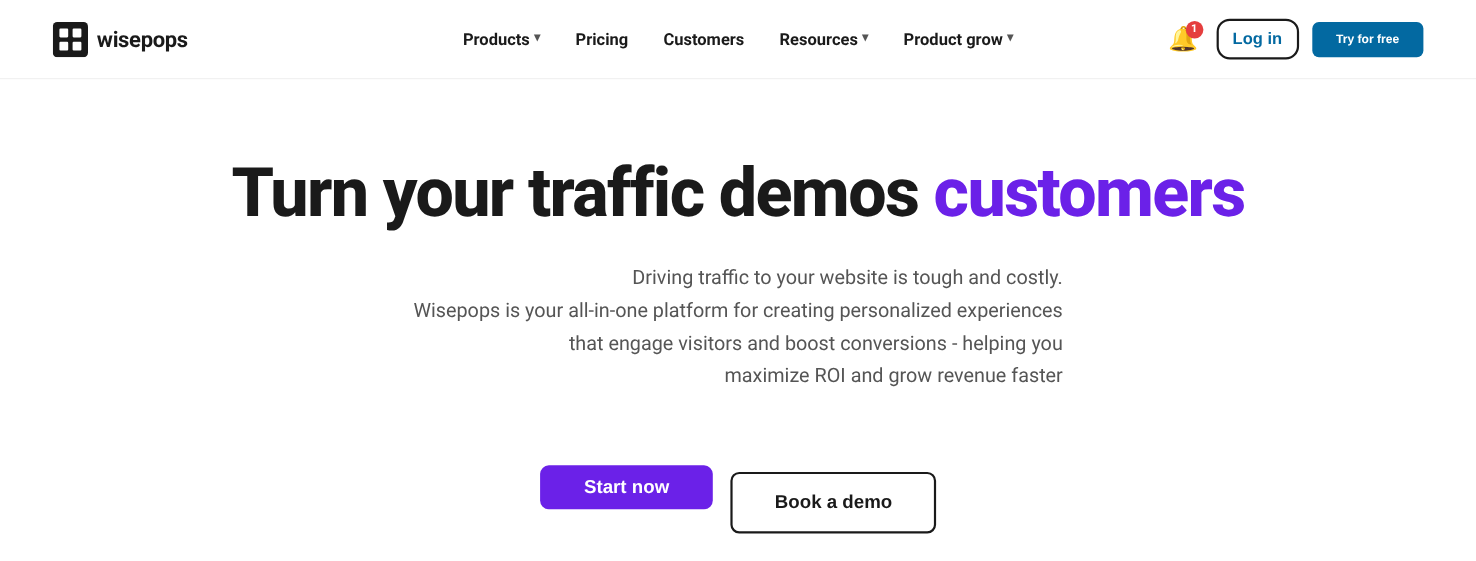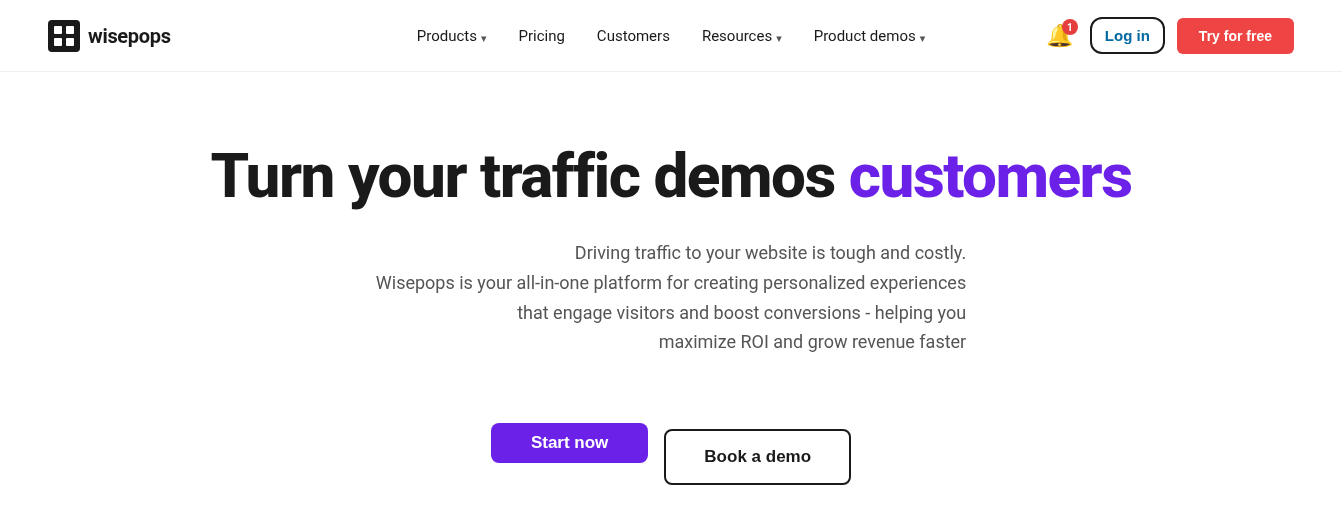--- a/index.html
+++ b/index.html
@@ -50,27 +50,27 @@
       align-items: center;
       gap: 32px;
       list-style: none;
       position: absolute;
       left: 50%;
       transform: translateX(-50%);
     }
 
     .nav-item {
       display: flex;
-      align-items: flex-end;
+      align-items: flex-start;
       gap: 4px;
       font-size: 15px;
       color: #1a1a1a;
       cursor: pointer;
       white-space: nowrap;
-      font-weight: 400;
+      font-weight: 700;
     }
 
     .nav-item .chevron {
       font-size: 11px;
       color: #555;
     }
 
     .nav-actions {
       display: flex;
       align-items: center;
@@ -110,23 +110,23 @@
       background: transparent;
       color: #0369a1;
       font-size: 15px;
       font-weight: 600;
       border-radius: 12px;
       cursor: pointer;
     }
 
     .btn-try {
       padding: 10px 22px;
-      background: #ef4444;
+      background: #0369a1;
       color: #ffffff;
-      font-size: 14px;
+      font-size: 11px;
       font-weight: 600;
       border: none;
       border-radius: 6px;
       cursor: pointer;
     }
 
     
     .hero {
       display: flex;
       flex-direction: column;
@@ -210,21 +210,21 @@
       <span>Pricing</span>
     </li>
     <li class="nav-item">
       <span>Customers</span>
     </li>
     <li class="nav-item">
       <span>Resources</span>
       <span class="chevron">▾</span>
     </li>
     <li class="nav-item">
-      <span>Product demos</span>
+      <span>Product grow</span>
       <span class="chevron">▾</span>
     </li>
   </ul>
 
   <div class="nav-actions">
     <div class="bell-wrapper">
       <span class="bell-icon">🔔</span>
       <span class="bell-badge">1</span>
     </div>
     <button class="btn-login">Log in</button>

